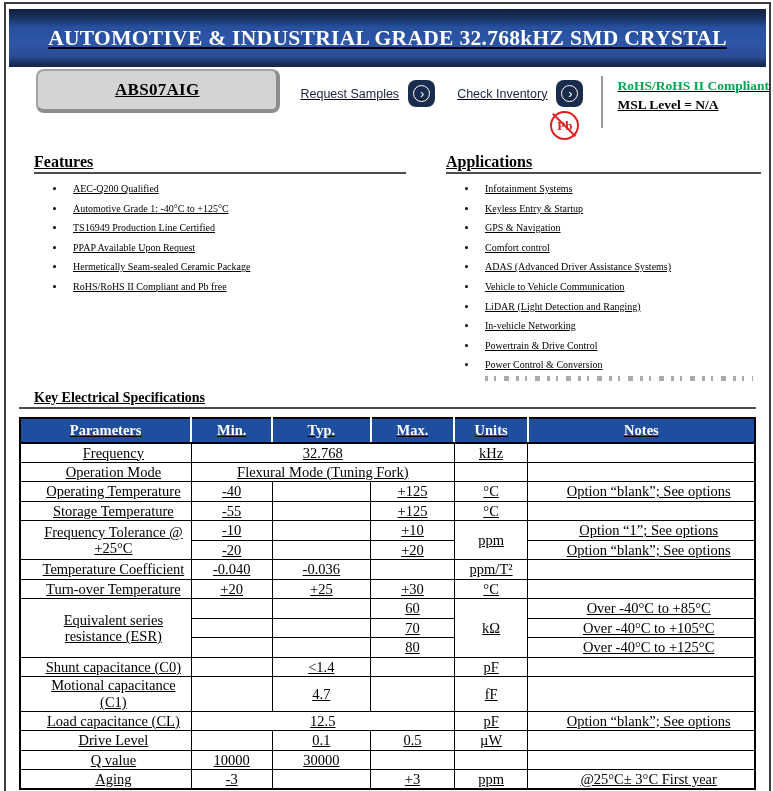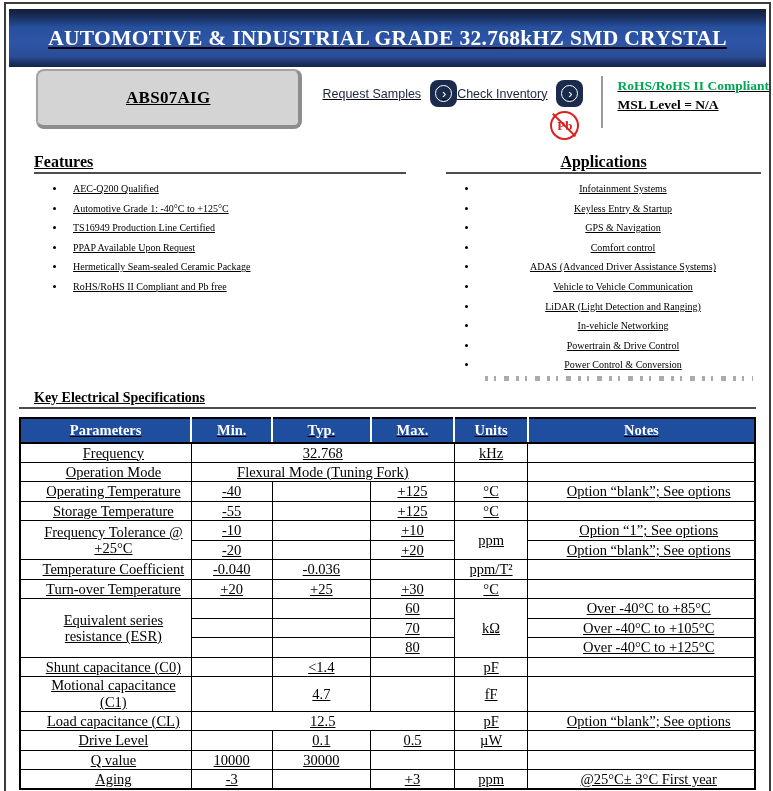--- a/index.html
+++ b/index.html
@@ -39,31 +39,31 @@
 
   
   .header-row {
     display: flex;
     align-items: flex-start;
     margin-top: 2px;
     padding-left: 30px;
     height: 78px;
   }
   .part-box {
-    width: 288px; height: 60px;
+    width: 288px; height: 44px;
     background: #d4d4d4;
     border: 2px solid #a3a3a3;
     border-right: 4px solid #8d8d8d;
     border-bottom: 4px solid #8d8d8d;
     border-radius: 8px;
     display: flex; align-items: center; justify-content: center;
     font-weight: bold; font-size: 17px;
     letter-spacing: 0.3px;
   }
-  .actions { display: flex; margin-left: 20px; margin-top: 11px; }
+  .actions { display: flex; gap: 22px; margin-left: 20px; margin-top: 11px; }
   .action { display: flex; align-items: center; gap: 9px; cursor: pointer; position: relative; }
   .action-label {
     font-family: "Liberation Sans", sans-serif;
     font-size: 12.5px;
     color: #1c2340;
     white-space: nowrap;
   }
   .arrow-btn {
     width: 27px; height: 27px;
     background: #1b2b4d;
@@ -104,21 +104,21 @@
     background: #9a9a9a;
     margin: 7px 0 0 18px;
     flex: 0 0 auto;
   }
   .info-block { margin: 7px 0 0 14px; font-size: 13.5px; font-weight: bold; line-height: 19px; white-space: nowrap; }
   .info-green { color: #00A651; }
 
   
   .two-col { display: flex; padding: 6px 8px 0 28px; }
   .col-left { width: 372px; flex: 0 0 auto; }
-  .col-right { flex: 1; margin-left: 40px; text-align: center; }
+  .col-right { flex: 1; margin-left: 40px; }
   .sec-head {
     font-size: 16px; font-weight: bold;
     border-bottom: 2px solid #4d4d4d;
     padding-bottom: 1px;
   }
   .bullet-list { margin-top: 5px; padding-left: 32px; list-style: disc; }
   .bullet-list li { font-size: 10px; line-height: 19.6px; padding-left: 7px; }
   .cutoff-strip {
     margin: 1px 0 0 39px;
     width: 268px; height: 5px;

